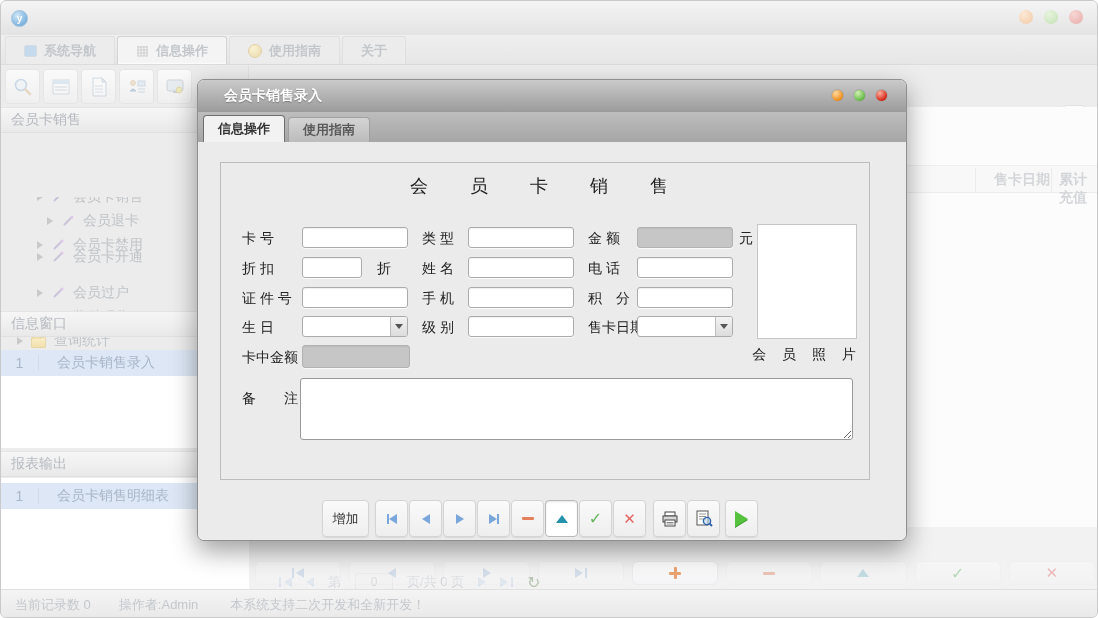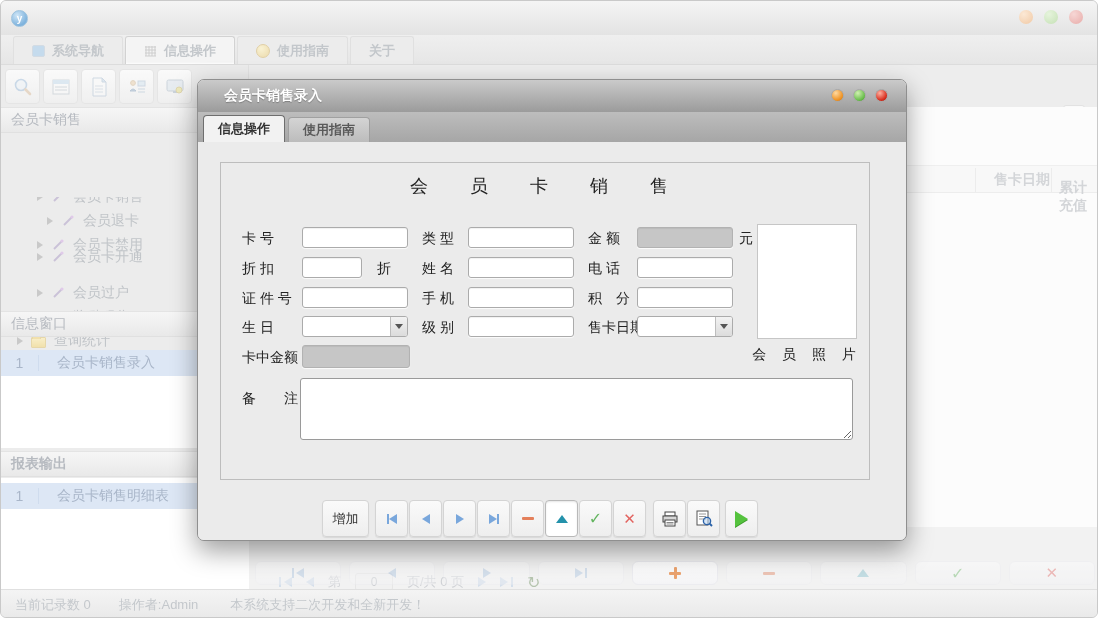--- a/index.html
+++ b/index.html
@@ -15,21 +15,21 @@
   .app-title { color:#ffffff; font-size:13px; font-weight:bold; text-shadow:0 1px 2px #b5b5b5, 0 0 1px #cfcfcf; }
   .winlamps { position:absolute; right:14px; top:9px; display:flex; gap:11px; }
   .lamp { width:14px; height:14px; border-radius:50%; }
   .lamp.small { width:13px; height:13px; }
   .lamp.o1 { background:radial-gradient(circle at 35% 30%, #ffe7cf, #f3c193); opacity:.8; }
   .lamp.g1 { background:radial-gradient(circle at 35% 30%, #e4f5d8, #bcdfa8); opacity:.8; }
   .lamp.r1 { background:radial-gradient(circle at 35% 30%, #f7d4d2, #e8a5a2); opacity:.9; }
 
   
   .maintabs { position:absolute; left:0; top:34px; width:100%; height:30px;
-    background:linear-gradient(#efefef,#e6e6e6); border-bottom:1px solid #dcdcdc; display:flex; align-items:flex-end; padding-left:12px; }
+    background:linear-gradient(#efefef,#e6e6e6); border-bottom:1px solid #dcdcdc; display:flex; align-items:flex-end; padding-left:4px; }
   .mtab { height:28px; display:flex; align-items:center; gap:7px; padding:0 18px;
     border:1px solid #e0e0e0; border-bottom:none; border-radius:3px 3px 0 0; background:#ececec;
     color:#c3c7cb; font-size:13px; font-weight:bold; margin-right:2px; }
   .mtab.active { background:#f4f4f4; border-color:#d2d2d2; box-shadow:0 -1px 2px rgba(255,255,255,.9) inset; }
   .ico-square { width:13px; height:12px; background:#bcd8ee; border:1px solid #cdd8e2; border-radius:2px; opacity:.8; }
   .ico-grid { width:13px; height:12px; opacity:.7; }
   .ico-clock { width:14px; height:14px; border-radius:50%; background:radial-gradient(circle at 35% 30%, #fdf4cf, #ecd79c); border:1px solid #ddc894; opacity:.8; }
 
   
   .workarea { position:absolute; left:0; top:64px; width:100%; height:524px; background:#ececec; }
@@ -285,41 +285,41 @@
       <div class="sec-header" style="top:246px;">
         <span>信息窗口</span>
       </div>
       <div class="listbox" style="top:285px; height:98px;">
         <div class="listrow">
           <span class="idx">1</span>
           <span class="lbl">会员卡销售录入</span>
         </div>
       </div>
 
-      <div class="sec-header" style="top:386px;font-weight:bold;">
+      <div class="sec-header" style="top:386px;">
         <span>报表输出</span>
       </div>
       <div class="listbox" style="top:413px; height:111px;">
         <div class="listrow" style="margin-top:5px;">
           <span class="idx">1</span>
           <span class="lbl">会员卡销售明细表</span>
         </div>
       </div>
     </div>
 
     <div class="mainpanel">
       <div class="mp-toolbar"></div>
       <div class="collapse-btn">
         <div class="chev">⌃<br>⌃</div>
       </div>
       <div class="mp-white">
         <div class="mp-headrow">
           <span class="mp-col" style="left:630px;">备注</span>
           <span class="mp-col" style="left:745px;">售卡日期</span>
-          <span class="mp-col" style="left:810px;margin-top:8px;">累计充值</span>
+          <span class="mp-col" style="left:810px;">累计充值</span>
           <div class="mp-vline" style="left:726px;"></div>
           <div class="mp-vline" style="left:802px;"></div>
         </div>
         <div class="pag">
           <span style="display:flex;align-items:center;gap:3px;" class="faded">
               <span class="vbar" style="background:#a9c3e2;"></span>
               <span class="tri-l" style="border-right-color:#a9c3e2;"></span>
             </span>
           <span class="tri-l faded" style="border-right-color:#a9c3e2;"></span>
           <span>第</span>

